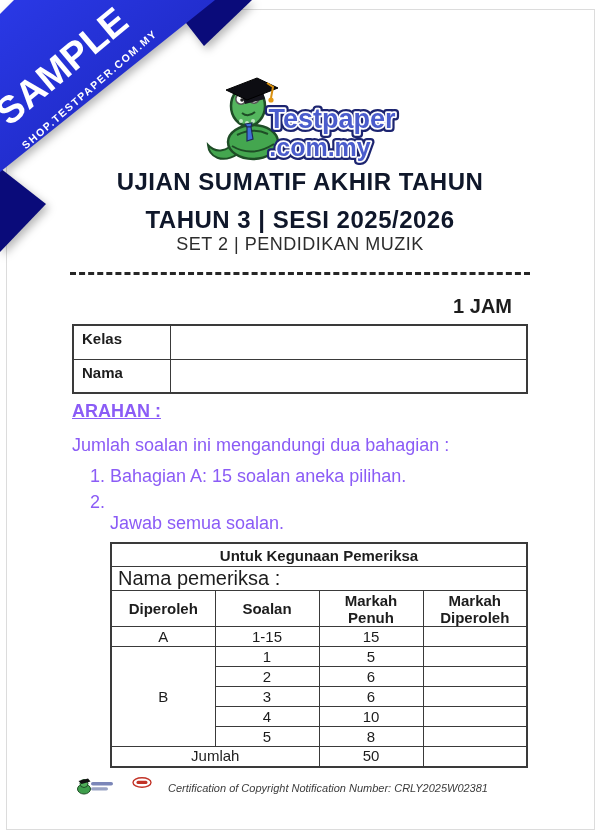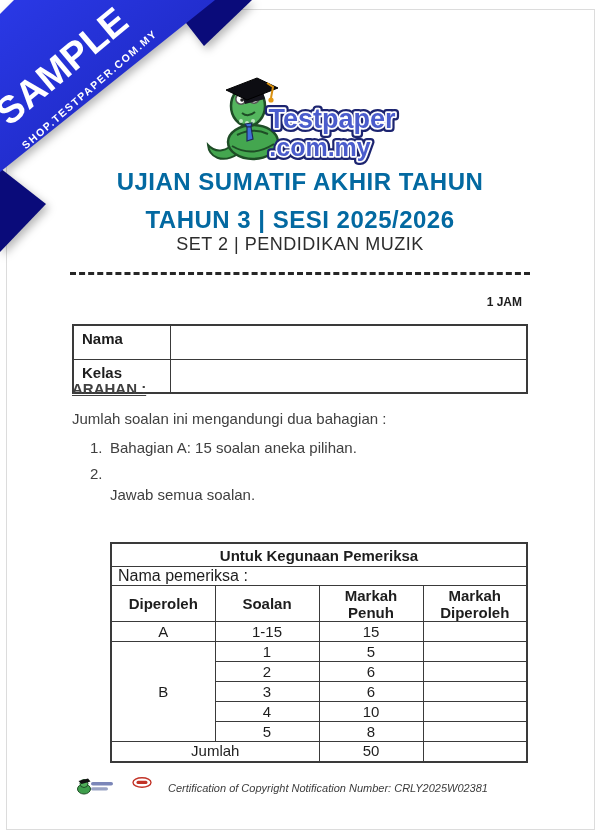--- a/index.html
+++ b/index.html
@@ -10,48 +10,48 @@
 
   
   .ribbon{position:absolute;left:0;top:0;filter:drop-shadow(3px 4px 4px rgba(0,0,0,.28));}
   .ribbon text{fill:#ffffff;font-family:"Liberation Sans",sans-serif;font-weight:bold;}
 
   
   .logo{position:absolute;left:204px;top:72px;}
 
   
   .title-block{position:absolute;left:0;top:168px;width:100%;text-align:center;}
-  .t1,.t2{font-size:24px;font-weight:700;letter-spacing:.5px;color:#0369a1;}
+  .t1,.t2{font-size:24px;font-weight:700;letter-spacing:.5px;color:#0f172a;}
   .t2{margin-top:10px;}
   .sub{font-size:18px;font-weight:400;letter-spacing:.5px;color:#2d2d2d;}
 
   .dashes{position:absolute;left:70px;right:70px;top:272px;border-top:3px dashed #262626;}
 
-  .duration{position:absolute;right:78px;top:295px;font-size:12px;font-weight:700;}
+  .duration{position:absolute;right:88px;top:295px;font-size:20px;font-weight:700;}
 
   
   .stable{position:absolute;left:72px;top:324px;width:456px;border-collapse:collapse;
           border:2.5px solid #3a3a3a;}
   .stable td{border:1.6px solid #3a3a3a;vertical-align:top;padding:4px 8px;font-size:15px;}
   .stable td.lbl{width:80px;font-weight:700;}
   .stable tr{height:34px;}
 
   
-  .instr{position:absolute;left:72px;top:380px;right:60px;font-size:15px;color:#404040;}
+  .instr{position:absolute;left:72px;top:401px;right:60px;font-size:18px;color:#8b5cf6;}
   .instr-h{font-weight:700;text-decoration:underline;margin:0 0 13px 0;}
   .instr-intro{margin:0 0 10px 0;}
   .instr-item{display:flex;margin:0 0 5px 18px;line-height:21px;}
   .instr-num{width:20px;flex:none;}
 
   
   .etable{position:absolute;left:110px;top:542px;width:418px;border-collapse:collapse;
           border:2.5px solid #3a3a3a;font-size:15px;text-align:center;}
   .etable td,.etable th{border:1.5px solid #3a3a3a;padding:0;}
   .et-title{font-weight:700;height:22px;font-size:15px;}
-  .et-examiner{text-align:left;height:17px;font-size:16px;padding-left:6px !important;font-weight:400;}
+  .et-examiner{text-align:left;height:17px;font-size:20px;padding-left:6px !important;font-weight:400;}
   .et-hd{font-weight:700;white-space:pre-line;height:35px;line-height:17px;font-size:15px;}
   .et-row{height:20px;line-height:18px;}
   .etable col{width:25%;}
 
   
   .footer{position:absolute;left:76px;top:777px;display:flex;align-items:flex-start;gap:16px;}
   .copyright{font-size:11px;font-style:italic;color:#3c3c3c;margin-top:5px;}
 </style>
 </head>
 <body>
@@ -122,25 +122,25 @@
     <div class="sub">SET 2 | PENDIDIKAN MUZIK</div>
   </div>
 
   <div class="dashes"></div>
 
   <div class="duration">1 JAM</div>
 
   <table class="stable">
     <tbody>
         <tr>
+      <td class="lbl">Kelas</td>
+      <td></td>
+    </tr>
+    <tr>
       <td class="lbl">Nama</td>
-      <td></td>
-    </tr>
-    <tr>
-      <td class="lbl">Kelas</td>
       <td></td>
     </tr>
   </tbody>
     </table>
 
   <div class="instr">
     <div class="instr-h">ARAHAN :</div>
     <div class="instr-intro">Jumlah soalan ini mengandungi dua bahagian :</div>
     <div class="instr-item">
       <span class="instr-num">1.</span>

